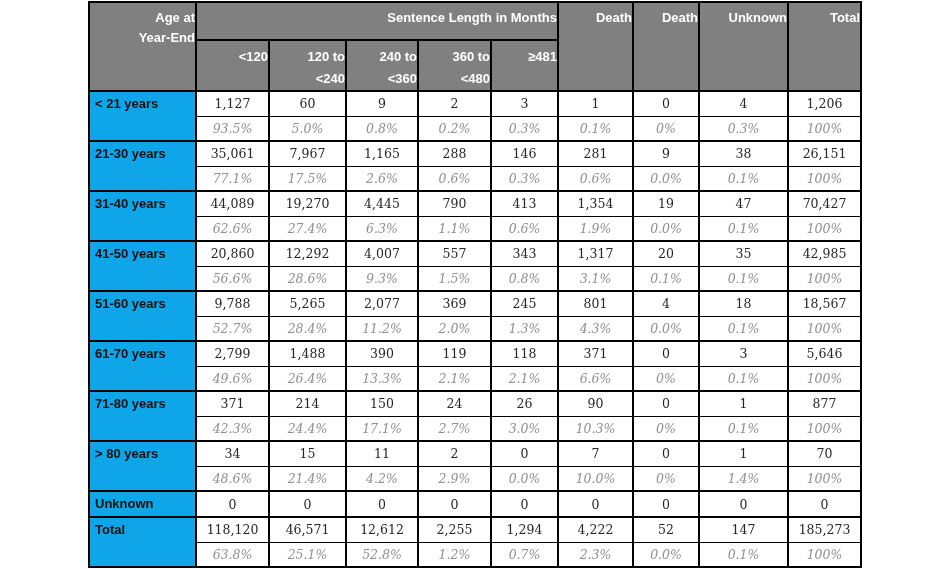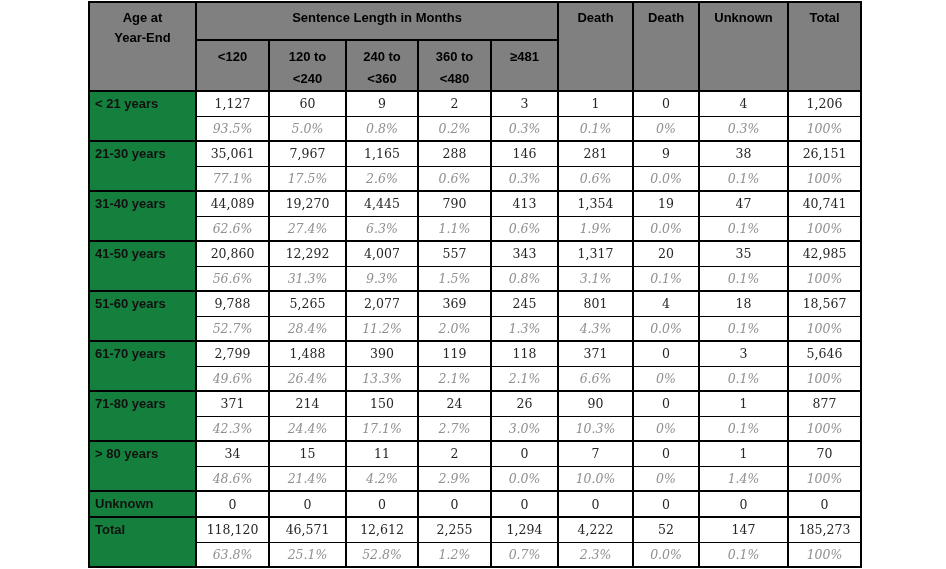--- a/index.html
+++ b/index.html
@@ -14,38 +14,38 @@
     left: 88px; top: 1px;
     border-collapse: collapse;
     table-layout: fixed;
     width: 772px;
     border: 2px solid #000;
   }
   th, td { border: 2px solid #000; overflow: hidden; }
   
   thead th {
     background: #808080;
-    color: #000000;
+    color: #ffffff;
     font-weight: bold;
     font-size: 13px;
-    text-align: center;
+    text-align: right;
     vertical-align: top;
     padding-top: 5px;
     line-height: 20px;
   }
   thead tr.hrow1 { height: 38px; }
   thead tr.hrow2 { height: 50px; margin-left: 12px; }
   th.sub-col { line-height: 22px; }
   th.hdr-line { }
   .hdr-line span { display: block; }
   
   tbody tr { height: 25px; }
   tbody tr.single-row { height: 26px; }
   tbody th.row-label {
-    background: #15803d;
+    background: #0ea5e9;
     color: #111111;
     font-weight: bold;
     font-size: 13px;
     text-align: left;
     vertical-align: top;
     padding: 4px 2px 0 5px;
     white-space: nowrap;
     margin-left: 32px;
   }
   tbody td {
@@ -162,21 +162,21 @@
         <tr class="count-row has-pct">
           <th class="row-label" rowspan="2">31-40 years</th>
           <td class="count-cell">44,089</td>
           <td class="count-cell">19,270</td>
           <td class="count-cell">4,445</td>
           <td class="count-cell">790</td>
           <td class="count-cell">413</td>
           <td class="count-cell">1,354</td>
           <td class="count-cell">19</td>
           <td class="count-cell">47</td>
-          <td class="count-cell">40,741</td>
+          <td class="count-cell">70,427</td>
         </tr>
         <tr class="pct-row">
           <td class="pct-cell">62.6%</td>
           <td class="pct-cell">27.4%</td>
           <td class="pct-cell">6.3%</td>
           <td class="pct-cell">1.1%</td>
           <td class="pct-cell">0.6%</td>
           <td class="pct-cell">1.9%</td>
           <td class="pct-cell">0.0%</td>
           <td class="pct-cell">0.1%</td>
@@ -189,21 +189,21 @@
           <td class="count-cell">4,007</td>
           <td class="count-cell">557</td>
           <td class="count-cell">343</td>
           <td class="count-cell">1,317</td>
           <td class="count-cell">20</td>
           <td class="count-cell">35</td>
           <td class="count-cell">42,985</td>
         </tr>
         <tr class="pct-row">
           <td class="pct-cell">56.6%</td>
-          <td class="pct-cell">31.3%</td>
+          <td class="pct-cell">28.6%</td>
           <td class="pct-cell">9.3%</td>
           <td class="pct-cell">1.5%</td>
           <td class="pct-cell">0.8%</td>
           <td class="pct-cell">3.1%</td>
           <td class="pct-cell">0.1%</td>
           <td class="pct-cell">0.1%</td>
           <td class="pct-cell">100%</td>
         </tr>
         <tr class="count-row has-pct">
           <th class="row-label" rowspan="2">51-60 years</th>

